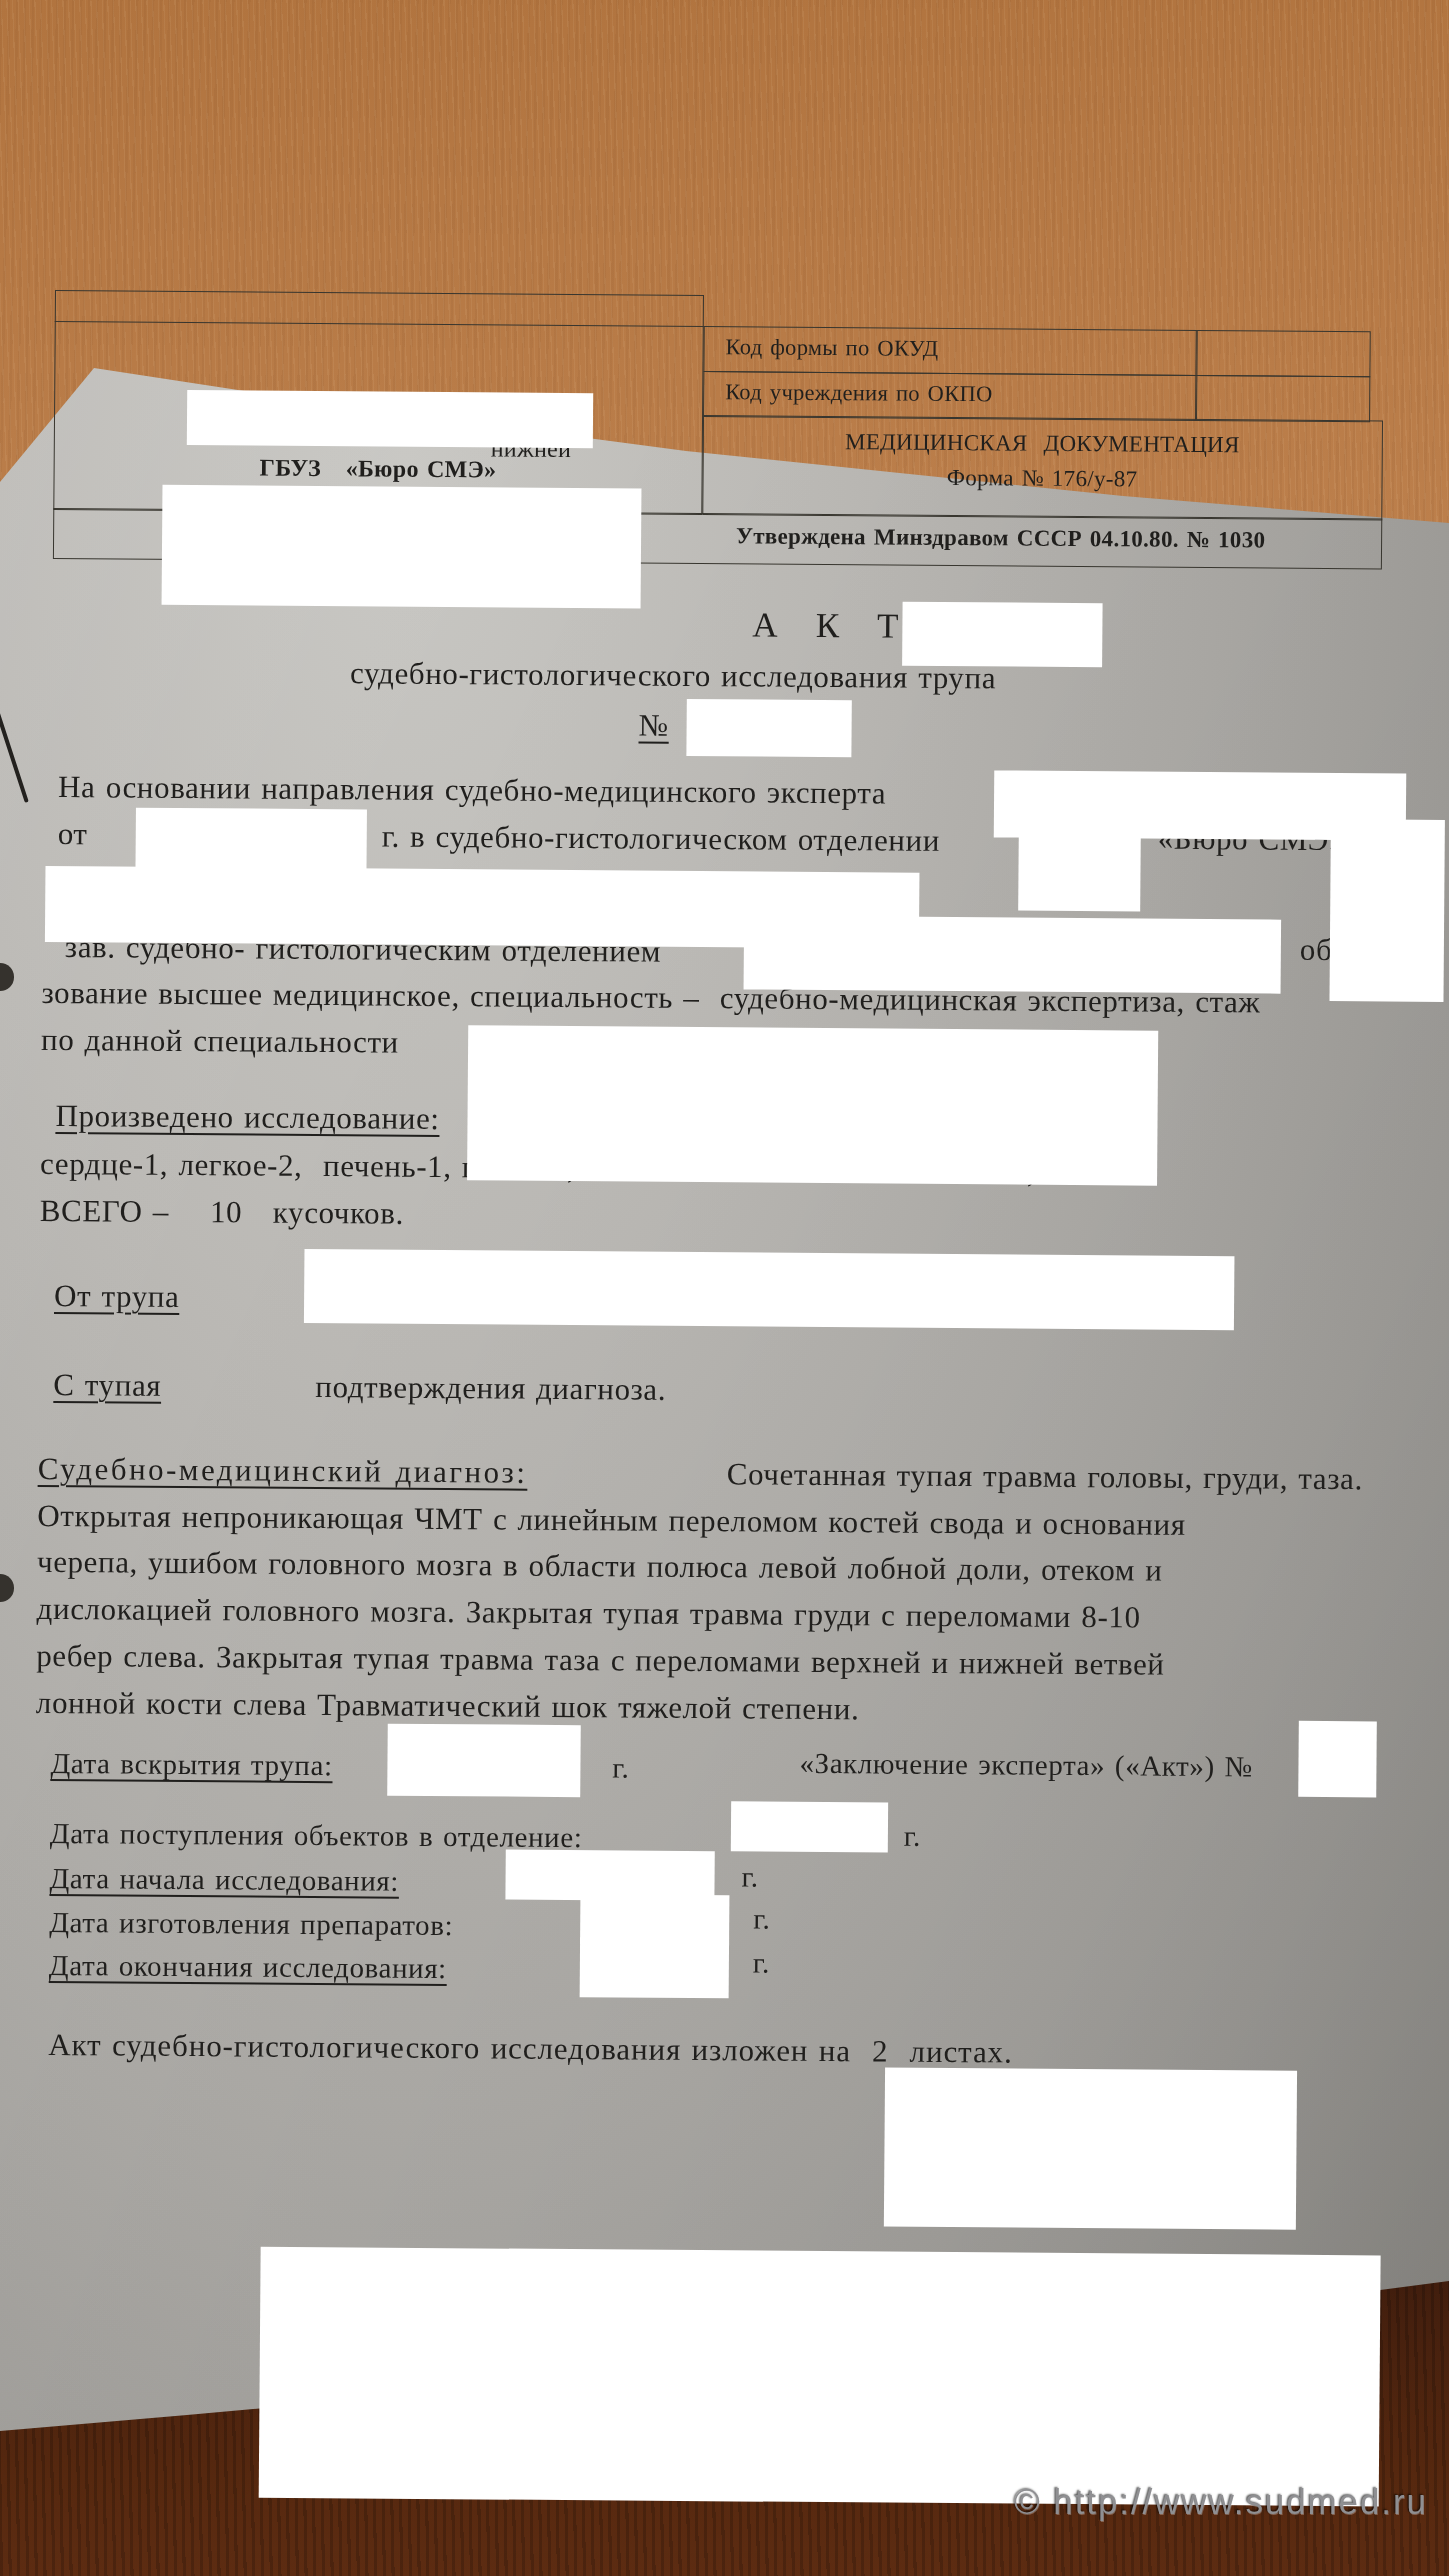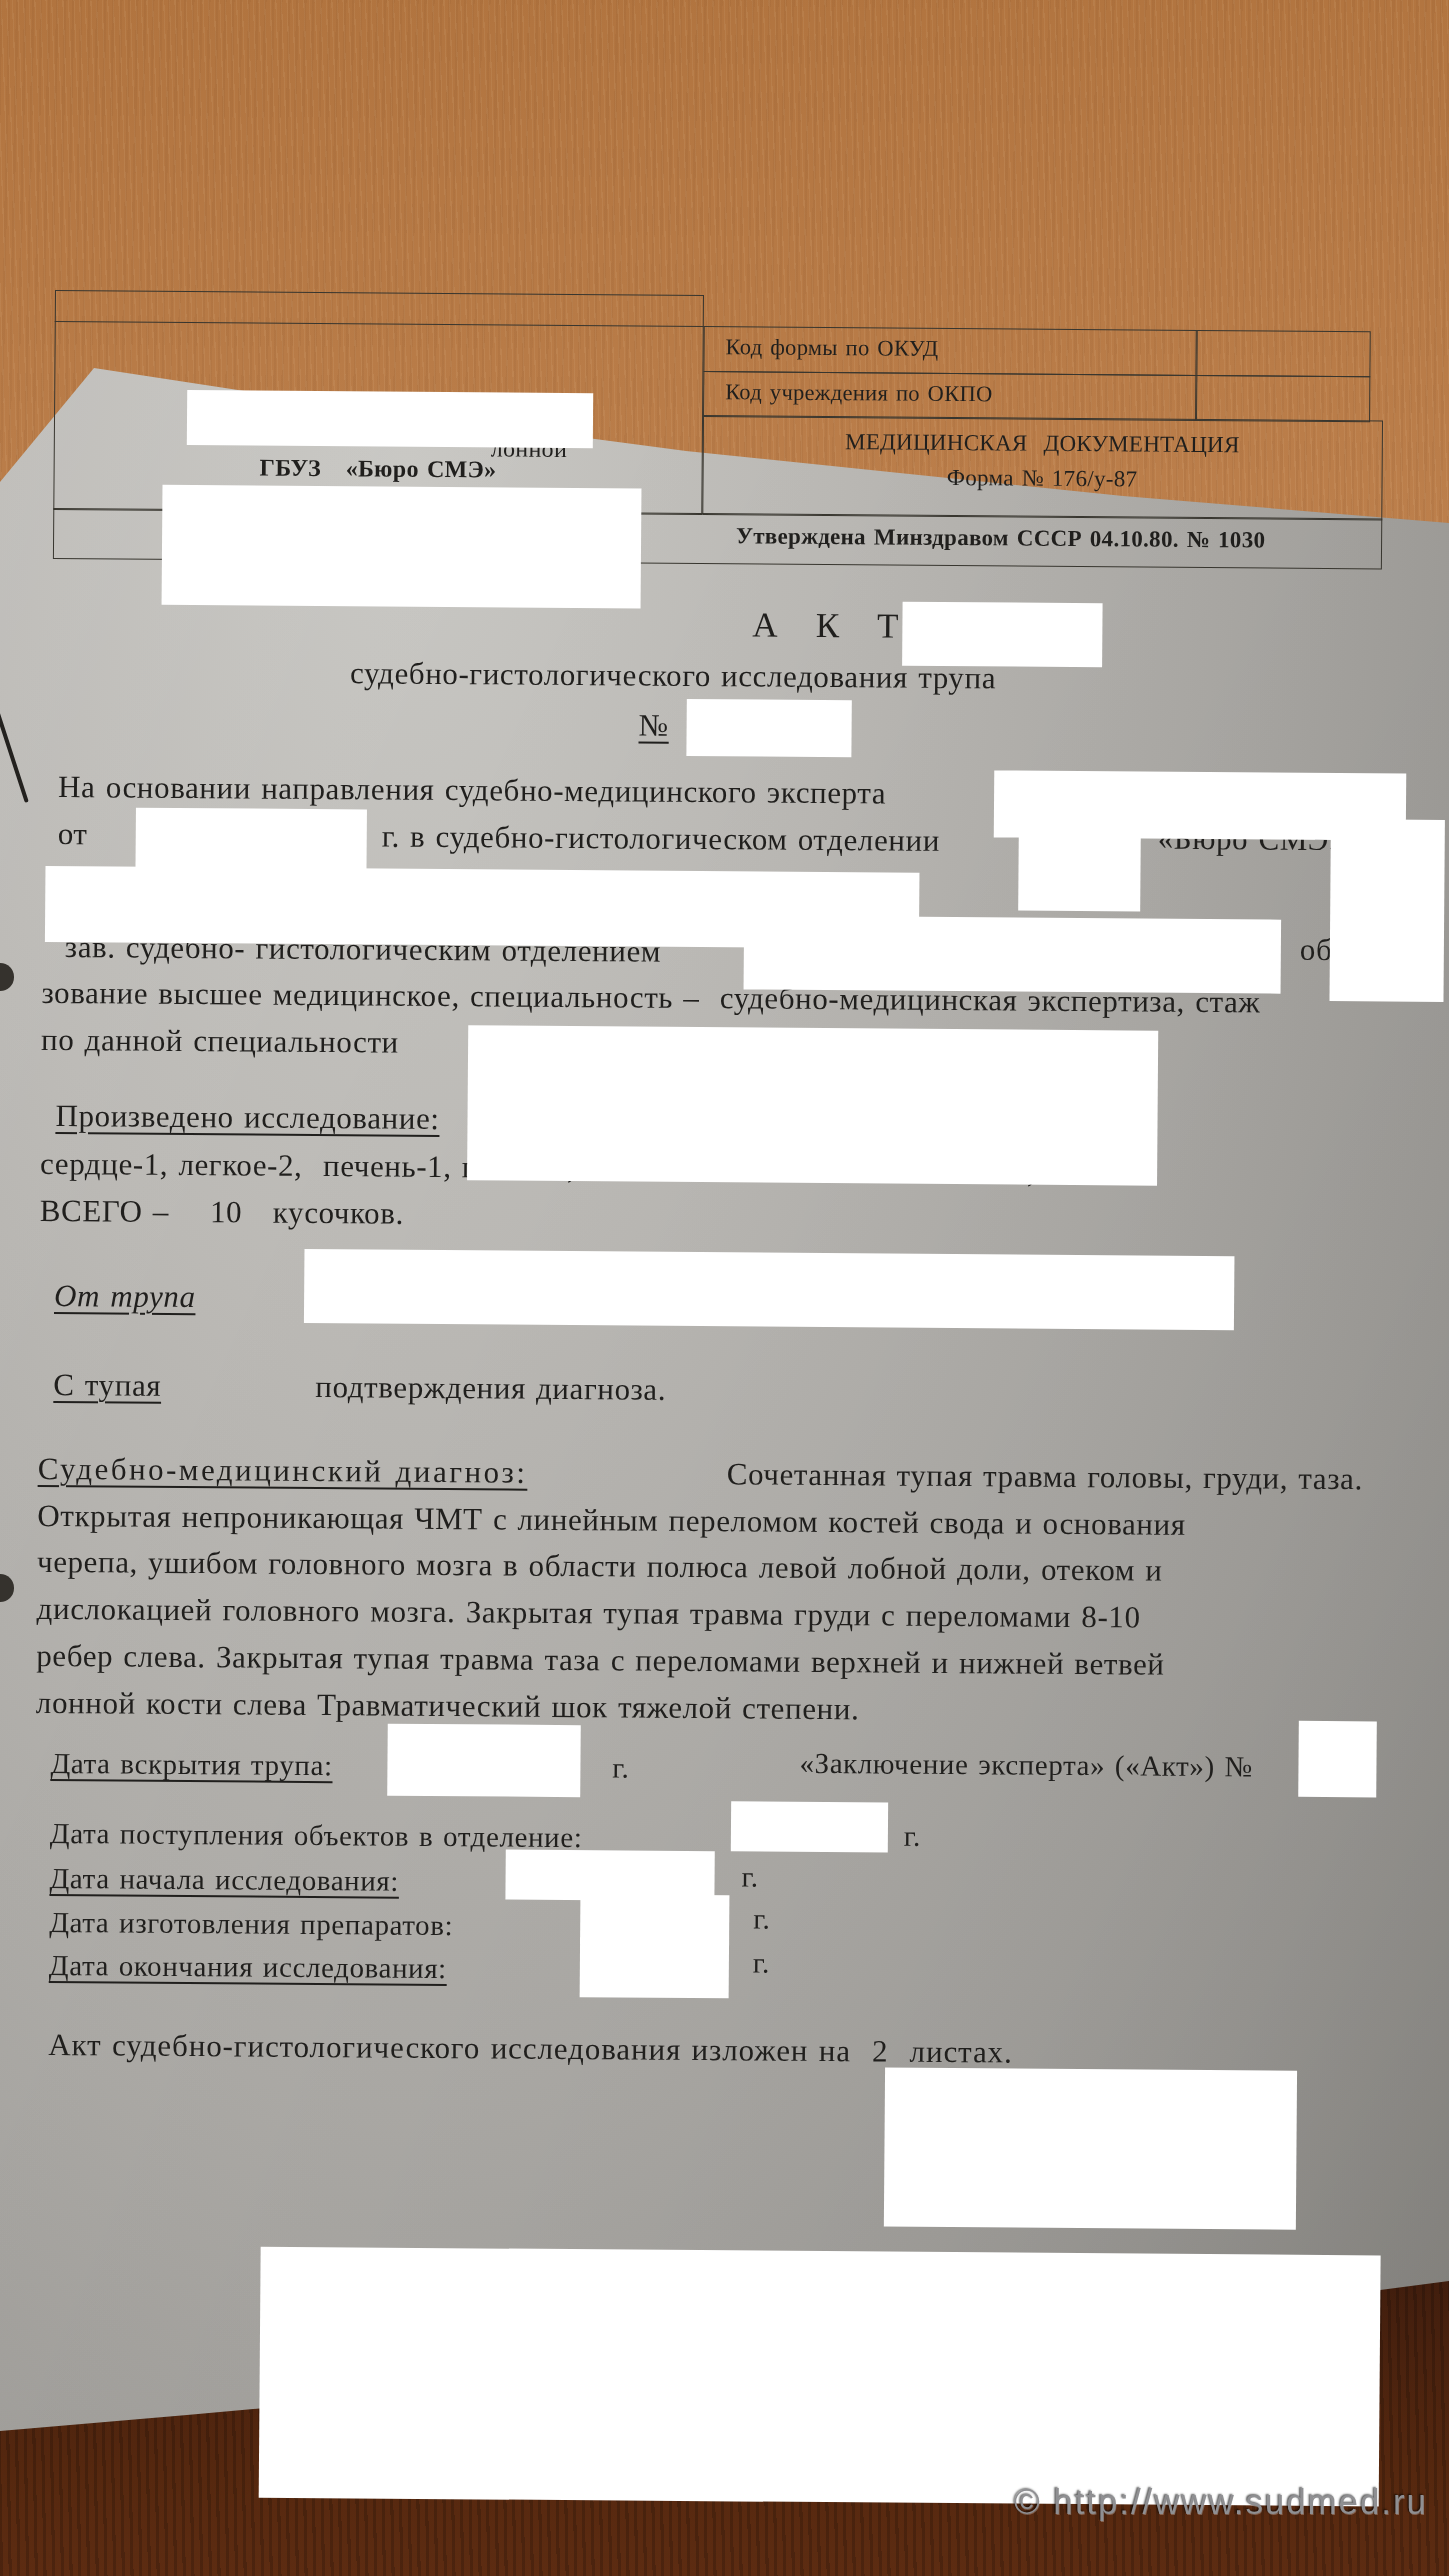--- a/index.html
+++ b/index.html
@@ -75,21 +75,21 @@
     <div class="cell" style="left:1141px;top:76px;width:175px;height:46px;"></div>
     <div class="cell" style="left:649px;top:120px;width:680px;height:100px;"></div>
     <div class="cell" style="left:0;top:218px;width:1329px;height:51px;"></div>
 
     <div class="txt" style="left:671px;top:39px;">Код формы по ОКУД</div>
     <div class="txt" style="left:671px;top:84px;">Код учреждения по ОКПО</div>
     <div class="txt ctr" style="left:661px;top:133px;width:655px;font-size:23px;">МЕДИЦИНСКАЯ  ДОКУМЕНТАЦИЯ</div>
     <div class="txt ctr" style="left:661px;top:168px;width:655px;font-size:23px;">Форма № 176/у-87</div>
     <div class="txt bold" style="left:683px;top:228px;font-size:23px;">Утверждена Минздравом СССР 04.10.80. № 1030</div>
 
-    <div class="txt" style="left:437px;top:142px;font-size:24px;">лонной</div>
+    <div class="txt" style="left:437px;top:142px;font-size:24px;">нижней</div>
     <div class="txt bold" style="left:206px;top:163px;font-size:24px;">ГБУЗ   «Бюро СМЭ»</div>
   </div>
 
   <div class="line" style="left:755px;top:600px;font-size:35px;letter-spacing:13.7px;">А К Т</div>
   <div class="line" style="left:353px;top:653px;font-size:31px;">судебно-гистологического исследования трупа</div>
   <div class="line u" style="left:642px;top:703px;font-size:31px;">№</div>
 
   <div class="line" style="left:62px;top:769px;">На основании направления судебно-медицинского эксперта</div>
   <div class="line" style="left:62px;top:816px;">от</div>
   <div class="line" style="left:386px;top:816px;">г. в судебно-гистологическом отделении</div>
@@ -98,21 +98,21 @@
   <div class="line" style="left:70px;top:929px;">зав. судебно- гистологическим отделением</div>
   <div class="line" style="left:1305px;top:922px;">обра-</div>
   <div class="line" style="left:47px;top:975px;">зование высшее медицинское, специальность –  судебно-медицинская экспертиза, стаж</div>
   <div class="line" style="left:47px;top:1022px;">по данной специальности</div>
 
   <div class="line u" style="left:62px;top:1098px;">Произведено исследование:</div>
   <div class="line" style="left:509px;top:1098px;">головной мозг-3,ТМО лобной области слева-1,</div>
   <div class="line" style="left:47px;top:1146px;">сердце-1, легкое-2,  печень-1, почка-1, КМЛ теменной области слева-1,</div>
   <div class="line" style="left:47px;top:1193px;">ВСЕГО –    10   кусочков.</div>
 
-  <div class="line u" style="left:62px;top:1278px;font-style:italic;">От трупа</div>
+  <div class="line u" style="left:62px;top:1278px;">От трупа</div>
 
   <div class="line u" style="left:62px;top:1367px;">С тупая</div>
   <div class="line" style="left:324px;top:1367px;">подтверждения диагноза.</div>
 
   <div class="line u diag-label" style="left:47px;top:1451px;">Судебно-медицинский диагноз:</div>
   <div class="line" style="left:736px;top:1451px;">Сочетанная тупая травма головы, груди, таза.</div>
   <div class="line" style="left:47px;top:1498px;">Открытая непроникающая ЧМТ с линейным переломом костей свода и основания</div>
   <div class="line" style="left:47px;top:1544px;">черепа, ушибом головного мозга в области полюса левой лобной доли, отеком и</div>
   <div class="line" style="left:47px;top:1591px;">дислокацией головного мозга. Закрытая тупая травма груди с переломами 8-10</div>
   <div class="line" style="left:47px;top:1638px;">ребер слева. Закрытая тупая травма таза с переломами верхней и нижней ветвей</div>

